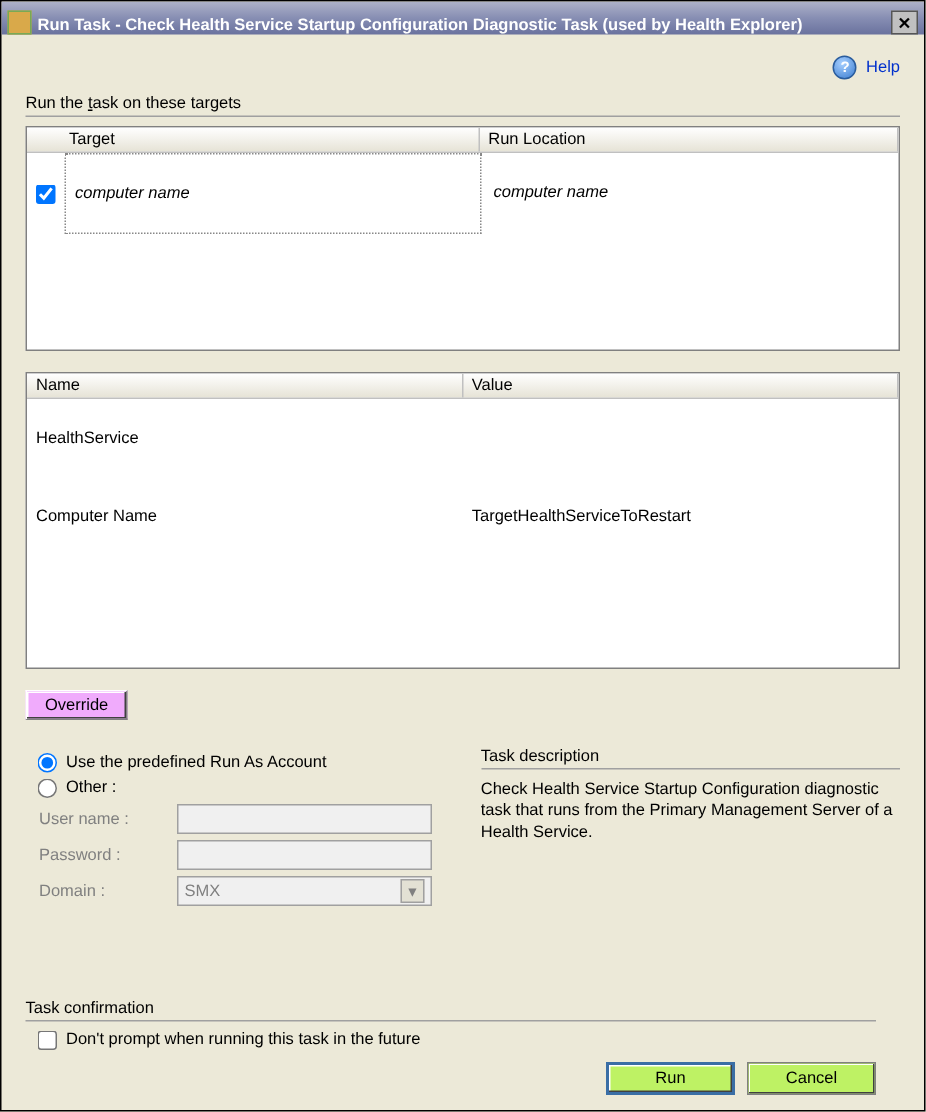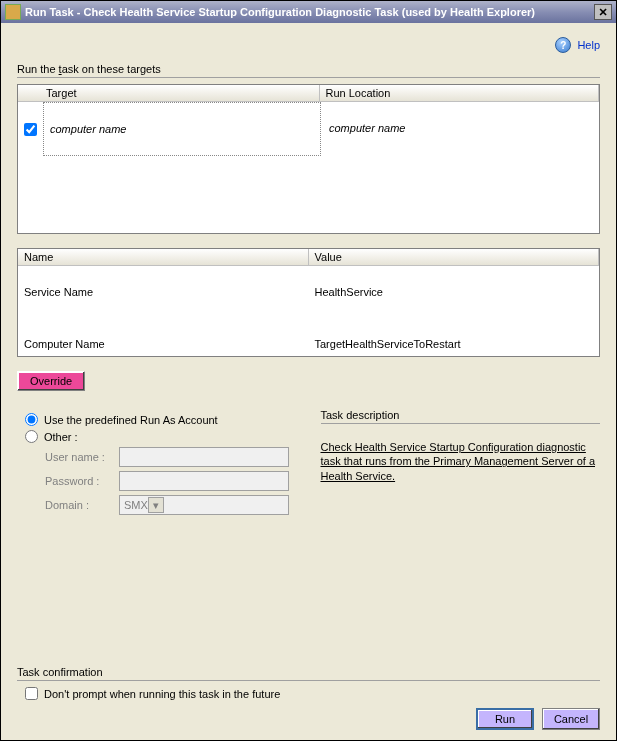--- a/index.html
+++ b/index.html
@@ -1,49 +1,49 @@
 <!DOCTYPE html>
 <html><head>
 <meta charset="utf-8">
 <style>
 * { box-sizing: border-box; margin: 0; padding: 0; font-family: Tahoma, sans-serif; font-size: 11px; }
 body { background: #ece9d8; width: 617px; height: 741px; position: relative; border: 1px solid #000; }
-.titlebar { background: linear-gradient(to bottom, #aeb2c9 0%, #878eb3 50%, #6a729e 100%); height: 22px; display: flex; align-items: center; padding: 0 4px; color: #fff; font-weight: bold; }
+.titlebar { background: linear-gradient(to bottom, #aeb2c9 0%, #878eb3 50%, #6a729e 100%); height: 22px; display: flex; align-items: flex-end; padding: 0 4px; color: #fff; font-weight: bold; }
 .titlebar .ticon { width: 16px; height: 16px; background: #d9a94a; margin-right: 4px; border: 1px solid #7a5; }
 .titlebar .title { flex: 1; white-space: nowrap; overflow: hidden; }
 .titlebar .close { width: 18px; height: 16px; background: #c0c0c0; border: 1px solid #555; display: flex; align-items: center; justify-content: center; color: #000; font-weight: bold; cursor: pointer; }
 .content { padding: 8px 16px; }
 .help-row { display: flex; justify-content: flex-end; align-items: center; gap: 6px; padding: 6px 0 10px; }
 .help-icon { width: 16px; height: 16px; border-radius: 50%; background: radial-gradient(circle at 40% 30%, #a8d0ff, #3a7cd0); color: #fff; display: flex; align-items: center; justify-content: center; font-weight: bold; font-size: 10px; border: 1px solid #2a5c9c; }
 .help-link { color: #0030cc; cursor: pointer; text-align: center; }
 .section-label { font-weight: normal; padding-bottom: 2px; border-bottom: 1px solid #a0a0a0; margin-bottom: 6px; }
 .section-label .ul { text-decoration: underline; }
 .table-wrap { border: 1px solid #808080; background: #fff; height: 150px; overflow: hidden; margin-bottom: 14px; }
-.table-wrap.params { height: 109px; }
+.table-wrap.params { height: 198px; }
 .thead { display: flex; background: linear-gradient(to bottom, #fff, #e6e3d6); border-bottom: 1px solid #c0c0c0; }
 .thead .th { padding: 2px 6px; border-right: 1px solid #c0c0c0; flex: 1; }
 .thead .th.chk { flex: 0 0 22px; border-right: none; }
 .trow { display: flex; }
 .trow .td { padding: 20px 6px; flex: 1; }
 .trow .td.chk { flex: 0 0 22px; display: flex; align-items: center; justify-content: center; }
 .trow .td.italic { font-style: italic; }
 .targets .trow .td.tg { border: 1px dotted #888; margin-right: 2px; }
-.override-btn { border: 1px solid #808080; border-top-color: #fff; border-left-color: #fff; background: #ec4899; padding: 3px 12px; cursor: pointer; box-shadow: inset -1px -1px #404040, inset 1px 1px #fff; }
+.override-btn { border: 1px solid #808080; border-top-color: #fff; border-left-color: #fff; background: #f0abfc; padding: 3px 12px; cursor: pointer; box-shadow: inset -1px -1px #404040, inset 1px 1px #fff; }
 .bottom-sections { display: flex; gap: 24px; margin-top: 18px; }
 .col { flex: 1; }
-.radio-row, .check-row { display: flex; align-items: center; gap: 6px; margin: 4px 0 4px 8px; }
-.field-row { display: flex; align-items: center; gap: 2px; margin: 4px 0 4px 28px; }
+.radio-row, .check-row { display: flex; align-items: flex-start; gap: 6px; margin: 4px 0 4px 8px; }
+.field-row { display: flex; align-items: center; gap: 20px; margin: 4px 0 4px 9px; }
 .field-row label { width: 72px; color: #808080; }
 .field-row input, .field-row .select { width: 170px; height: 20px; border: 1px solid #a0a0a0; background: #f0f0f0; padding: 0 4px; }
-.field-row .select { display: flex; align-items: center; justify-content: flex-start; color: #808080; }
+.field-row .select { display: flex; align-items: center; justify-content: space-between; color: #808080; }
 .field-row .select .arrow { width: 16px; height: 16px; background: #e3e1d4; border: 1px solid #a0a0a0; display: flex; align-items: center; justify-content: center; }
-.desc-text { margin-top: 16px; line-height: 1.3; text-decoration: underline; }
-.footer { position: absolute; bottom: 10px; right: 16px; left: 16px; }
+.desc-text { margin-top: 6px; line-height: 1.3; }
+.footer { position: absolute; bottom: 10px; right: 32px; left: 16px; }
 .btn-row { display: flex; justify-content: flex-end; gap: 8px; margin-top: 8px; }
-.btn { width: 58px; height: 22px; border: 1px solid #808080; background: #c4b5fd; cursor: pointer; box-shadow: inset -1px -1px #404040, inset 1px 1px #fff; }
+.btn { width: 86px; height: 22px; border: 1px solid #808080; background: #bef264; cursor: pointer; box-shadow: inset -1px -1px #404040, inset 1px 1px #fff; }
 .btn.default { border: 2px solid #3a6ea5; }
 input[type=checkbox], input[type=radio] { margin: 0; }
 </style>
 </head>
 <body>
 
 <div class="titlebar">
   <div class="ticon"></div>
   <div class="title">Run Task - Check Health Service Startup Configuration Diagnostic Task (used by Health Explorer)</div>
   <div class="close">✕</div>
@@ -70,21 +70,20 @@
       <div class="td italic">computer name</div>
     </div>
   </div>
 
   <div class="table-wrap params">
     <div class="thead">
       <div class="th">Name</div>
       <div class="th">Value</div>
     </div>
     <div class="trow">
-      <div class="td">Service Name</div>
       <div class="td">HealthService</div>
     </div>
     <div class="trow">
       <div class="td">Computer Name</div>
       <div class="td">TargetHealthServiceToRestart</div>
     </div>
   </div>
 
   <button class="override-btn"><span class="ul">O</span>verride</button>
 

